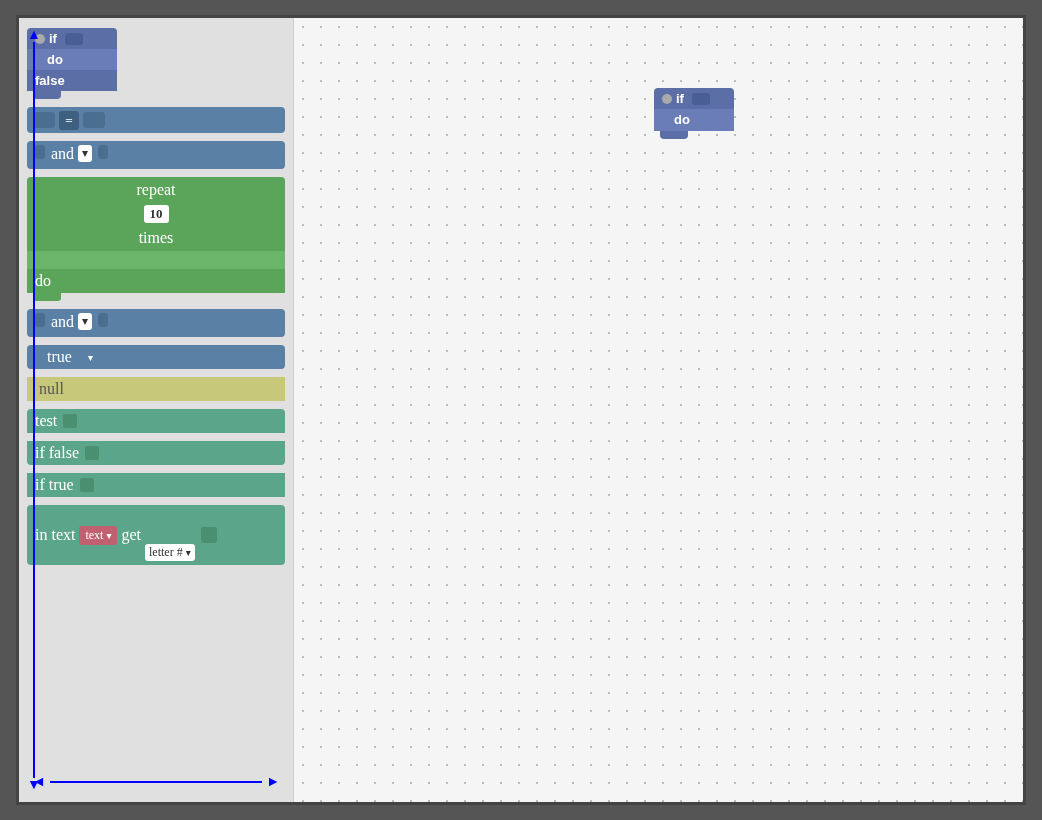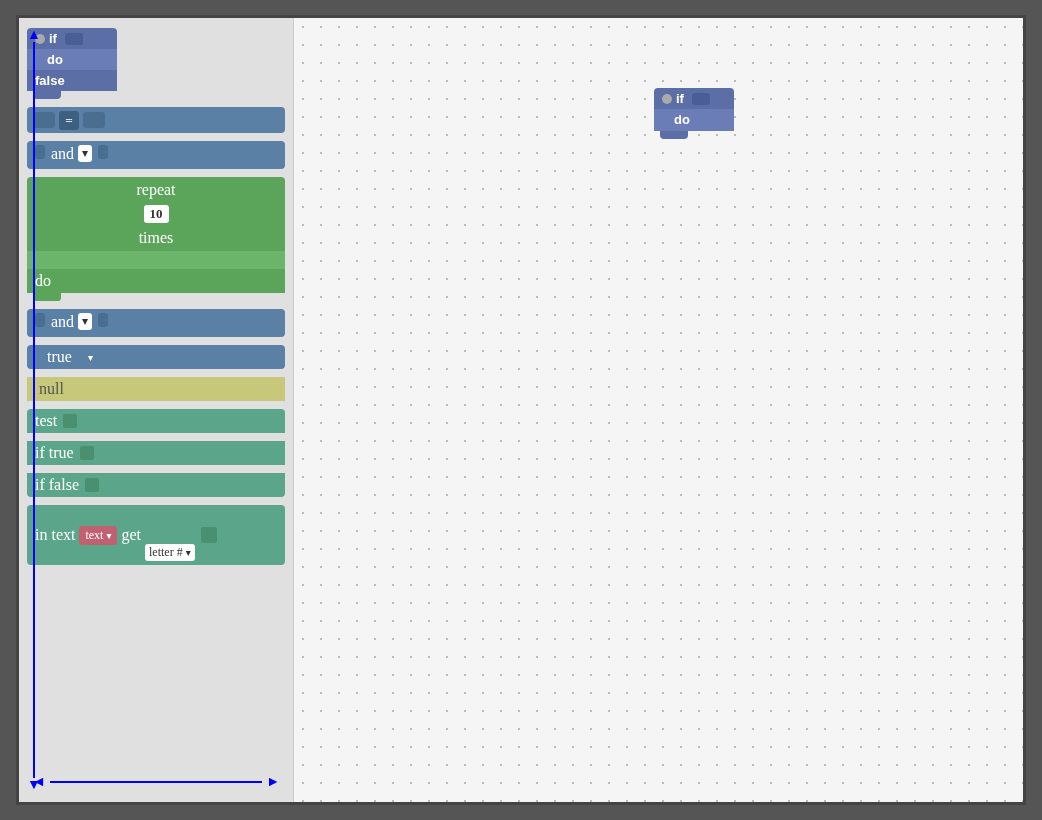--- a/index.html
+++ b/index.html
@@ -325,26 +325,26 @@
 
     <div class="block-null">
       <span>null</span>
     </div>
 
     <div class="block-test">
       <div class="test-row first">
         <span>test</span>
         <div class="test-slot"></div>
       </div>
+      <div class="test-row last">
+        <span>if false</span>
+        <div class="test-slot"></div>
+      </div>
       <div class="test-row">
         <span>if true</span>
-        <div class="test-slot"></div>
-      </div>
-      <div class="test-row last">
-        <span>if false</span>
         <div class="test-slot"></div>
       </div>
     </div>
 
     <div class="block-intext">
       <span>in text</span>
       <div class="text-slot">
         <span>text</span>
         <span style="font-size:10px;">▾</span>
       </div>

